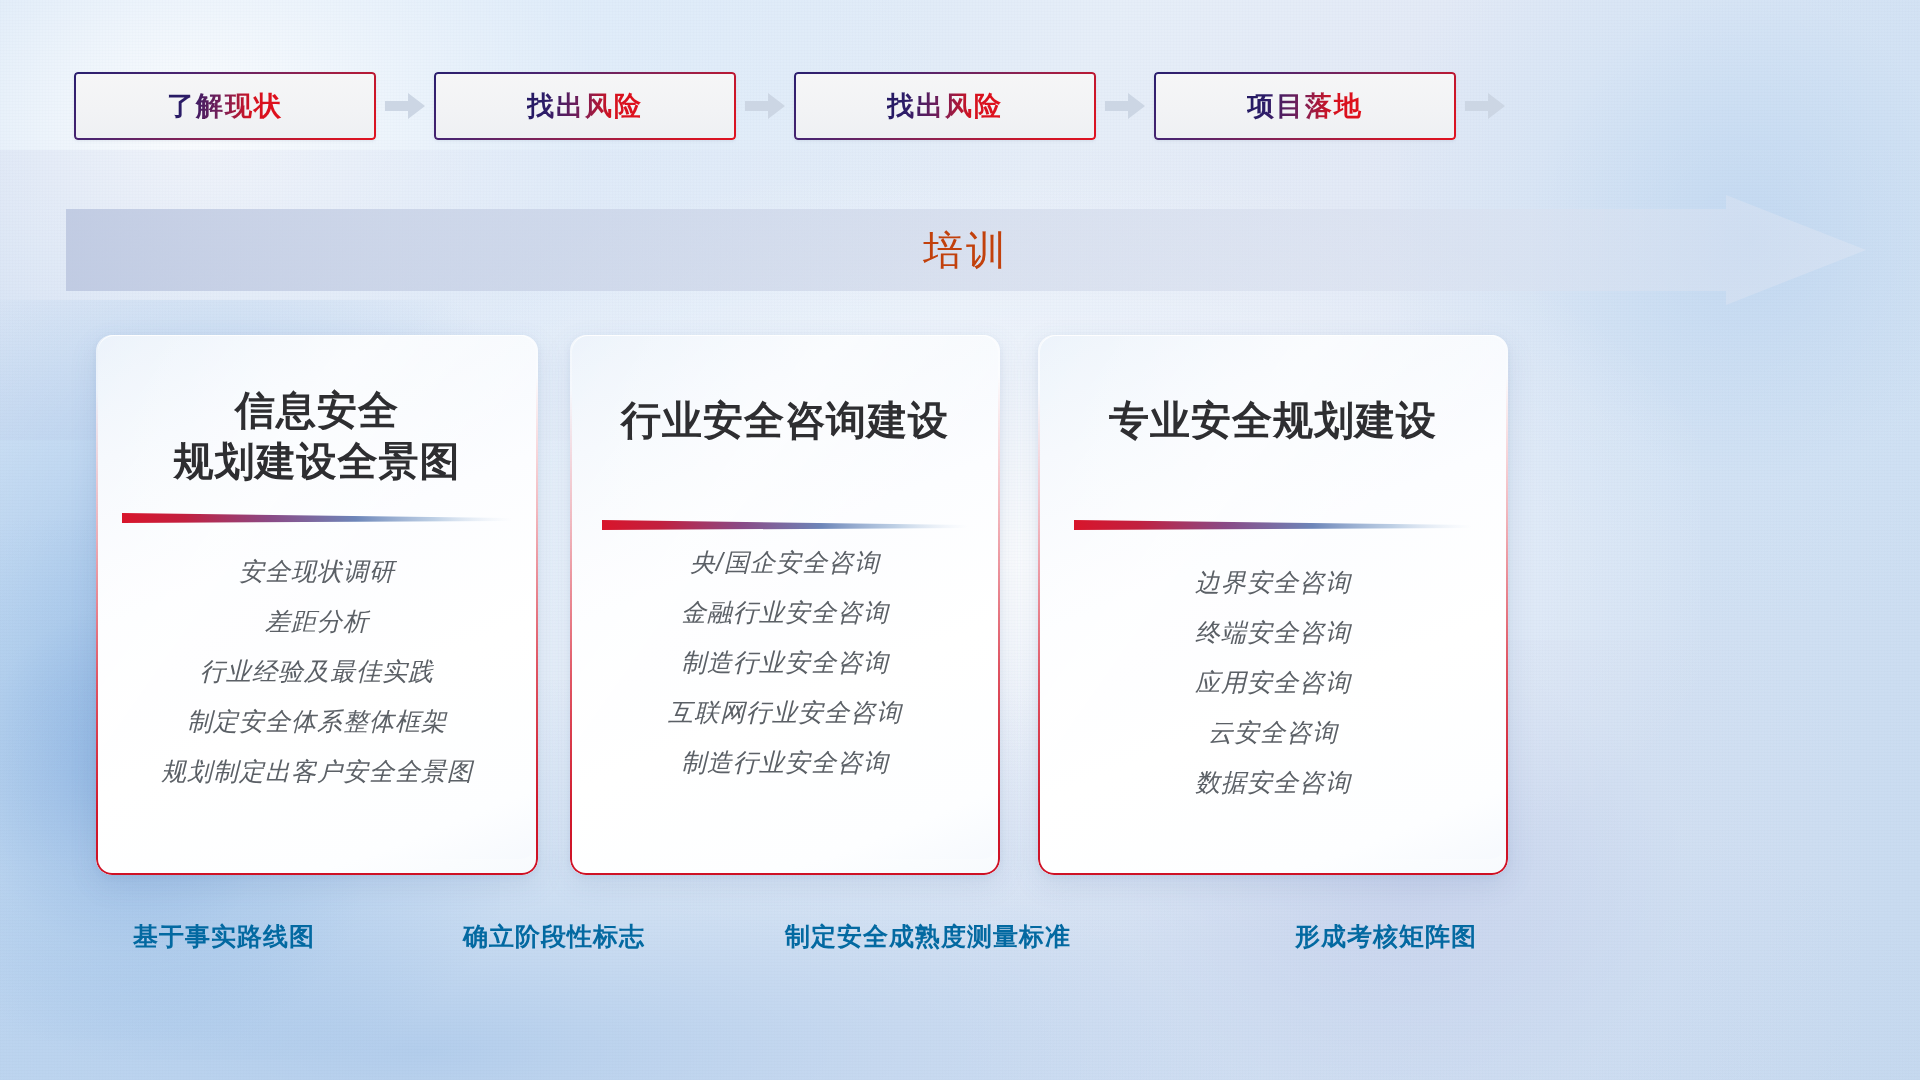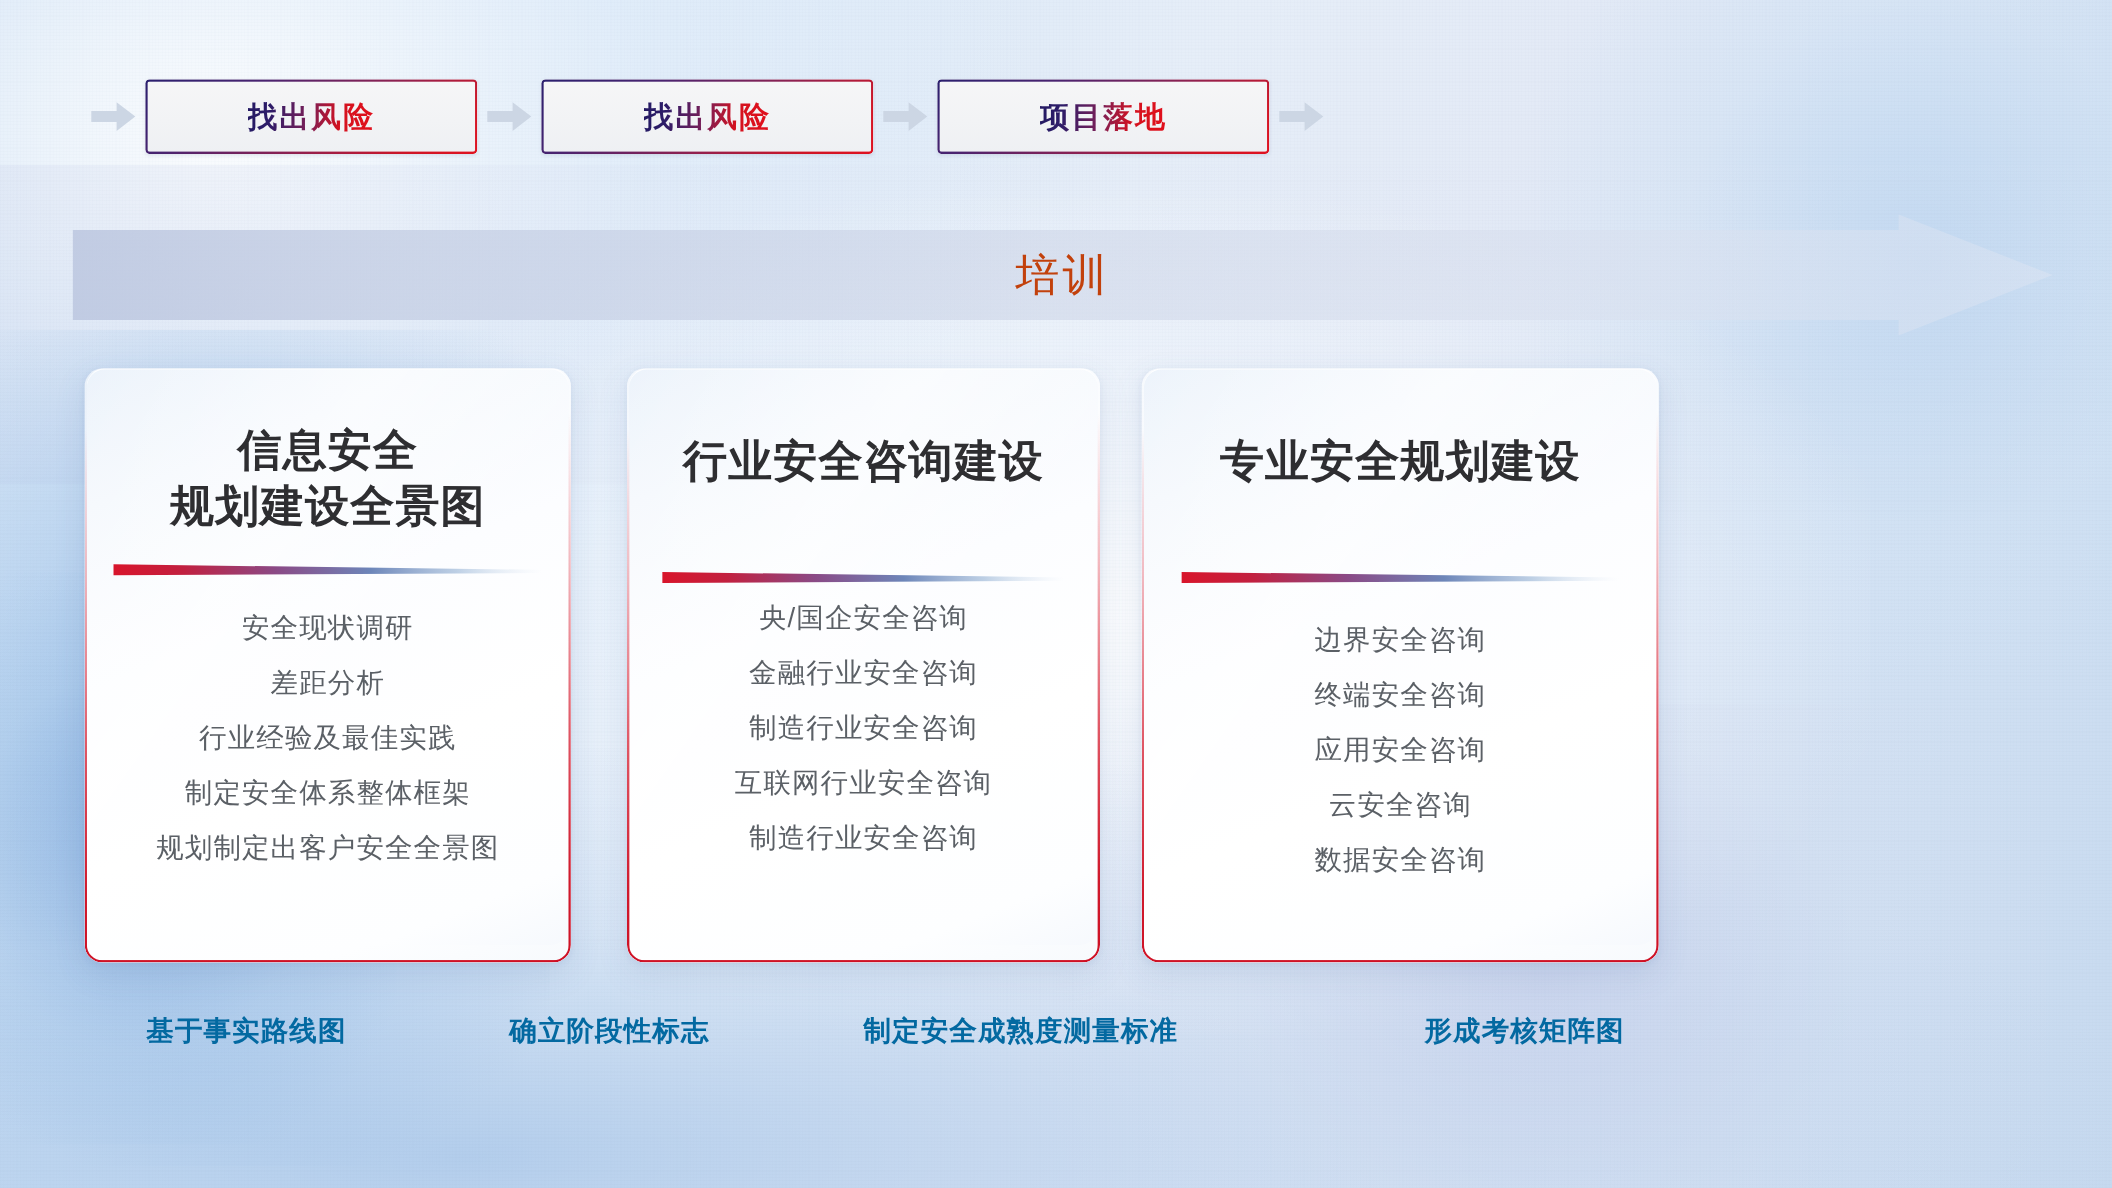--- a/index.html
+++ b/index.html
@@ -182,29 +182,29 @@
     position:relative; z-index:2;
     font-size:40px; font-weight:700; color:#2e2e31;
     line-height:1.28; text-align:center;
     letter-spacing:1px;
     white-space:pre-line;
   }
   .card-divider{ position:relative; z-index:2; width:100%; }
   .card-divider svg{ display:block; width:100%; height:18px; }
   .card-list{
     position:relative; z-index:2;
-    list-style:none; text-align:center;
+    list-style:none; text-align:center;font-style:italic;
   }
   .card-list li{
     font-size:25px; color:#5b6066; line-height:1; letter-spacing:1px;
     margin-bottom:25px; white-space:nowrap;
   }
 
   
-  #card-1{ left:77px;  width:442px; }
+  #card-1{ left:96px;  width:442px; }
   #card-2{ left:570px; width:430px; }
   #card-3{ left:1038px;width:470px; }
 
   #card-1 .card-inner{ padding-top:50px; }
   #card-2 .card-inner{ padding-top:60px; }
   #card-3 .card-inner{ padding-top:60px; }
 
   #card-1 .card-divider{ margin-top:22px; padding:0 24px; }
   #card-2 .card-divider{ margin-top:70px; padding:0 30px; }
   #card-3 .card-divider{ margin-top:70px; padding:0 34px; }
@@ -237,20 +237,25 @@
   <div class="bg-blue-left"></div>
   <div class="bg-blue-left2"></div>
   <div class="bg-blue-bottom"></div>
   <div class="bg-lav-br"></div>
   <div class="bg-noise"></div>
 </div>
 
 <div id="steps">
   <div class="spacer-l"></div>
 
+  <div class="step-wrap">
+    <div class="step-box">
+      <span class="step-label">了解现状</span>
+    </div>
+  </div>
 
   <svg class="step-arrow" viewBox="0 0 42 30" aria-hidden="true">
     <path d="M1 10 H24 V2 L41 15 L24 28 V20 H1 Z" fill="#ccd6e4"></path>
   </svg>
 
   <div class="step-wrap">
     <div class="step-box">
       <span class="step-label">找出风险</span>
     </div>
   </div>

